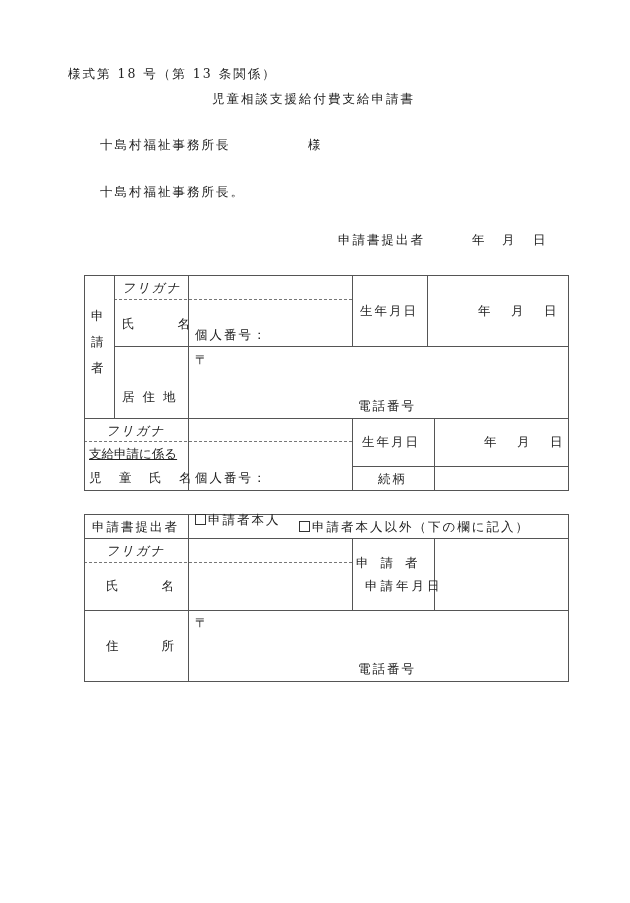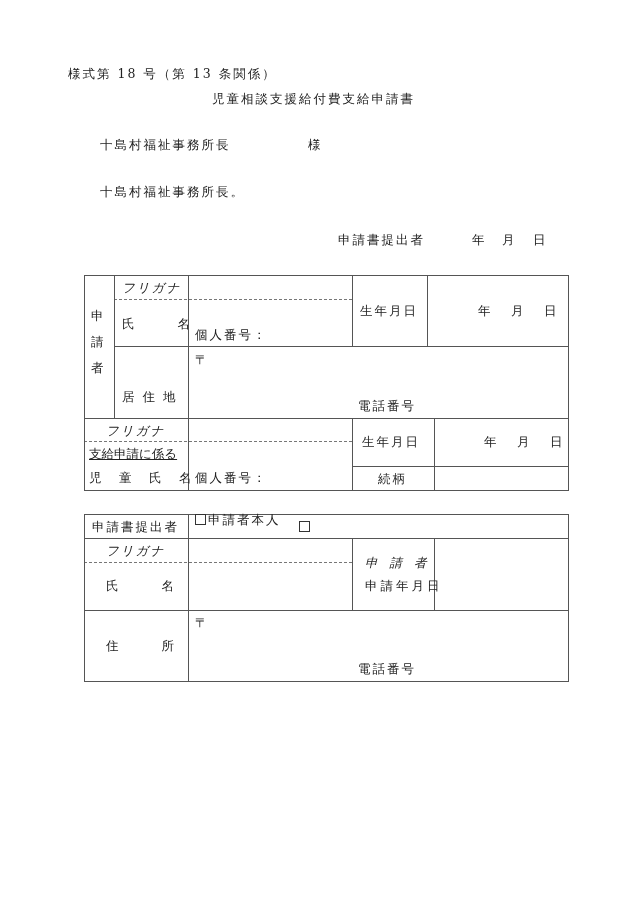--- a/index.html
+++ b/index.html
@@ -81,25 +81,25 @@
   <div class="line v" style="left:352px;top:538px;height:72px;"></div>
   <div class="line v" style="left:434px;top:538px;height:72px;"></div>
   <div class="line v" style="left:568px;top:514px;height:168px;"></div>
 </div>
 
 <div class="abs sp" style="left:92px;top:519px;">申請書提出者</div>
 <div class="abs" style="left:195px;top:512px;">
   <span style="display:inline-block;width:9px;height:9px;border:1px solid #333;margin-right:2px;vertical-align:-1px;"></span><span class="sp">申請者本人</span>
 </div>
 <div class="abs" style="left:299px;top:519px;">
-  <span style="display:inline-block;width:9px;height:9px;border:1px solid #333;margin-right:2px;vertical-align:-1px;"></span>
+  <span style="display:inline-block;width:9px;height:9px;border:1px solid #333;margin-right:2px;vertical-align:-1px;"></span><span class="sp">申請者本人以外（下の欄に記入）</span>
 </div>
 <div class="abs sp" style="left:106px;top:543px;font-style:italic;">フリガナ</div>
 <div class="abs" style="left:190px;top:540px;width:160px;height:21px;"></div>
 <div class="abs" style="left:106px;top:578px;letter-spacing:6px;">氏　　名</div>
 <div class="abs" style="left:190px;top:564px;width:160px;height:44px;"></div>
-<div class="abs" style="left:365px;top:555px;letter-spacing:4px;font-style:italic;">申 請 者</div>
+<div class="abs" style="left:356px;top:555px;letter-spacing:4px;">申 請 者</div>
 <div class="abs" style="left:365px;top:578px;letter-spacing:3px;">申請年月日</div>
 <div class="abs" style="left:436px;top:540px;width:130px;height:68px;"></div>
 <div class="abs" style="left:106px;top:638px;letter-spacing:6px;">住　　所</div>
 <div class="abs" style="left:195px;top:615px;">〒</div>
 <div class="abs" style="left:205px;top:615px;width:355px;height:40px;"></div>
 <div class="abs sp" style="left:358px;top:661px;">電話番号</div>
 
 </body></html>

